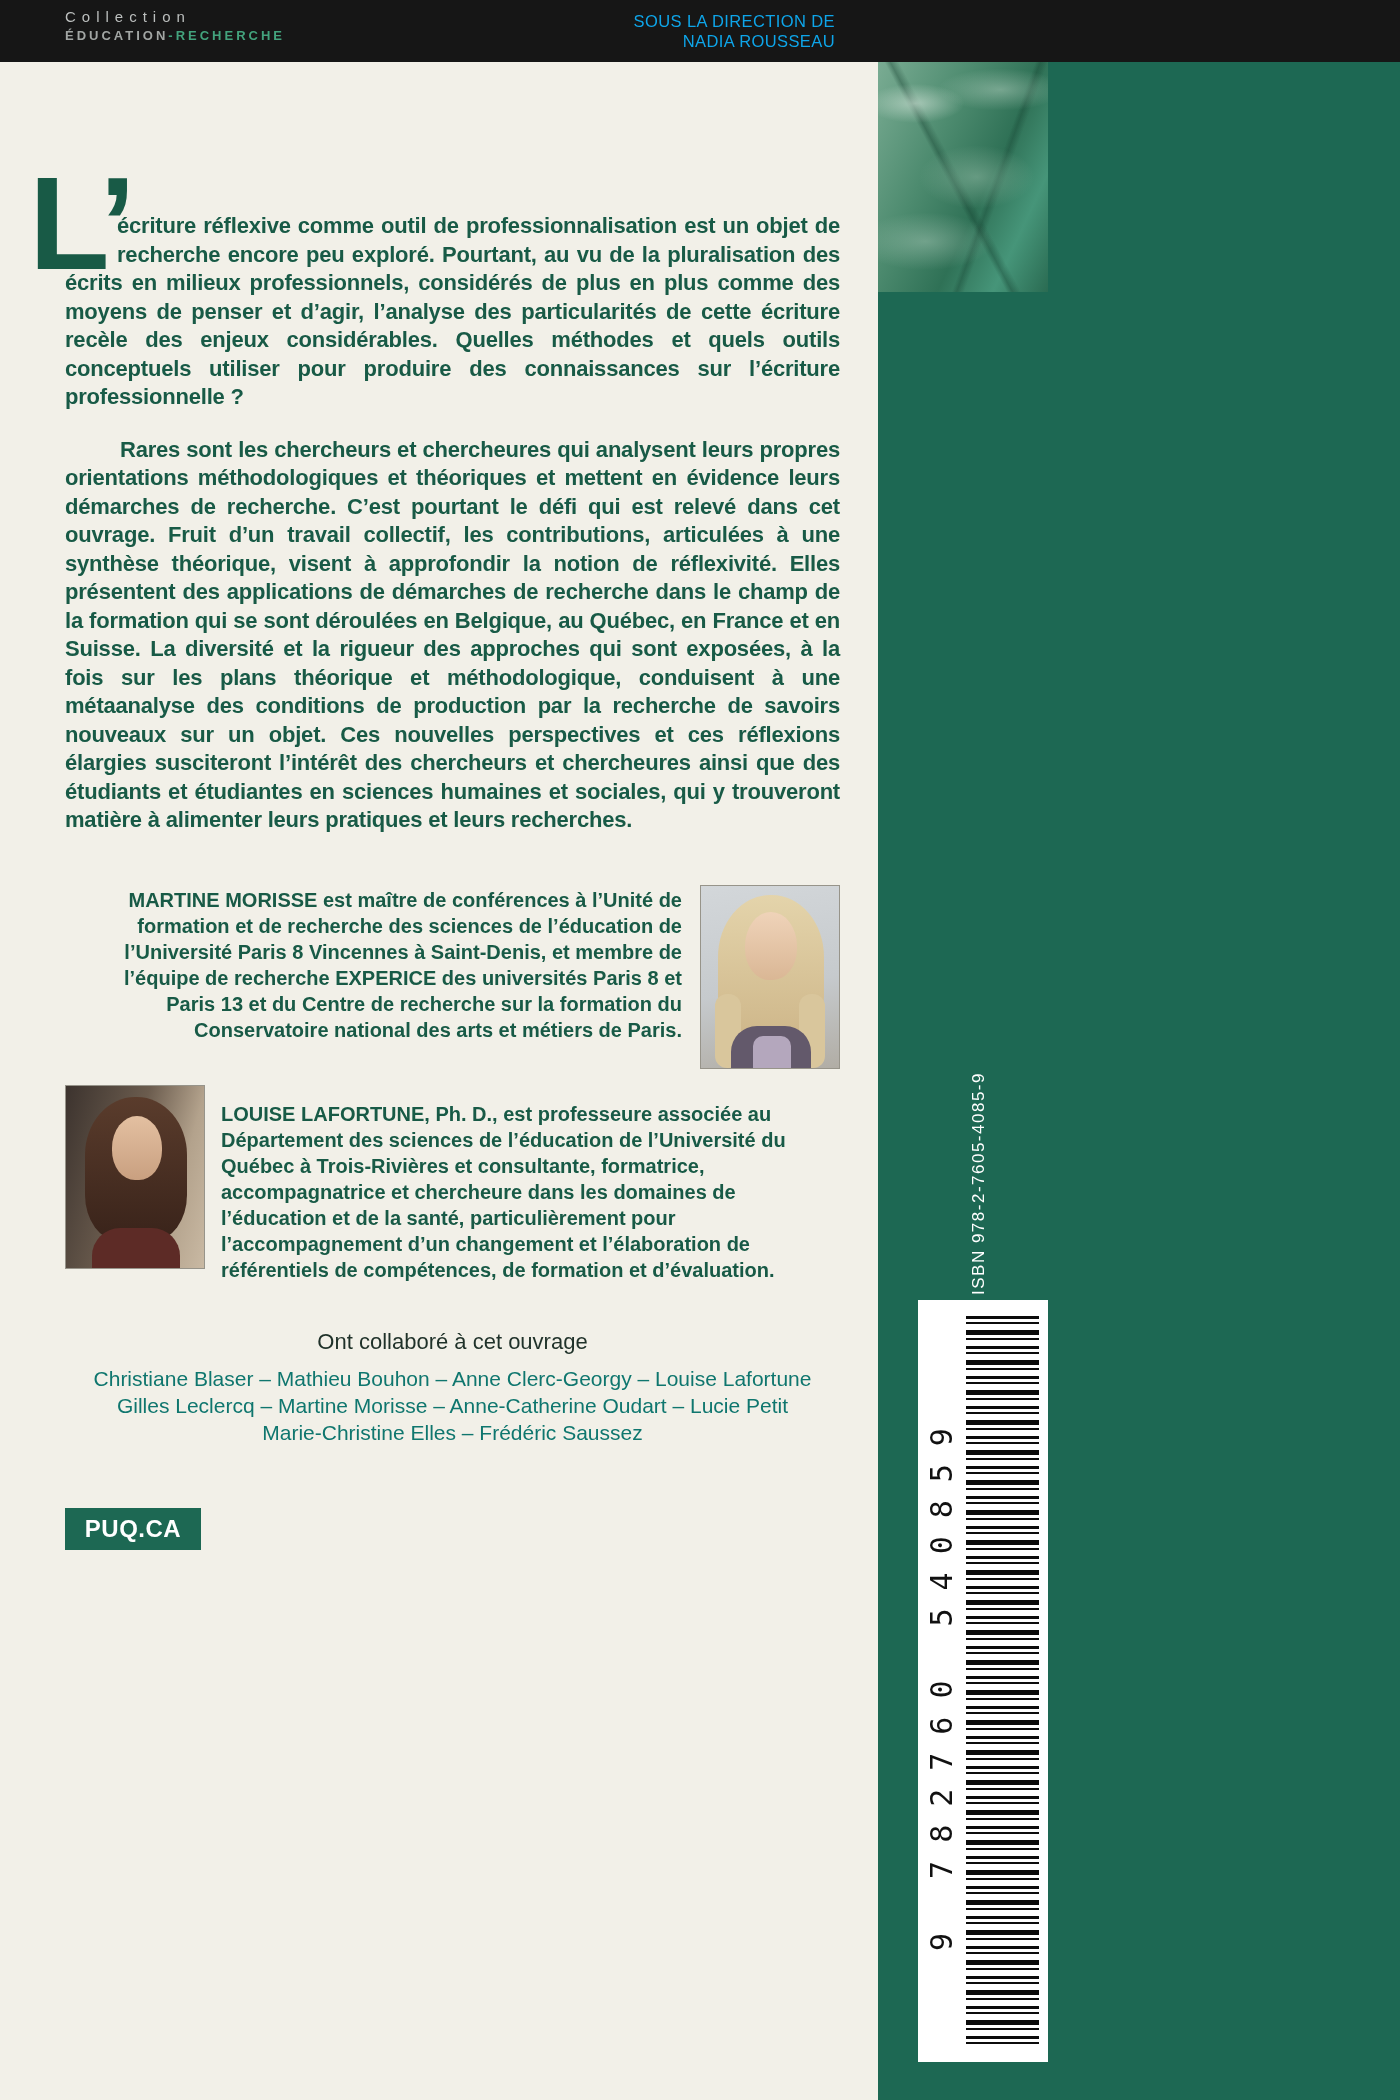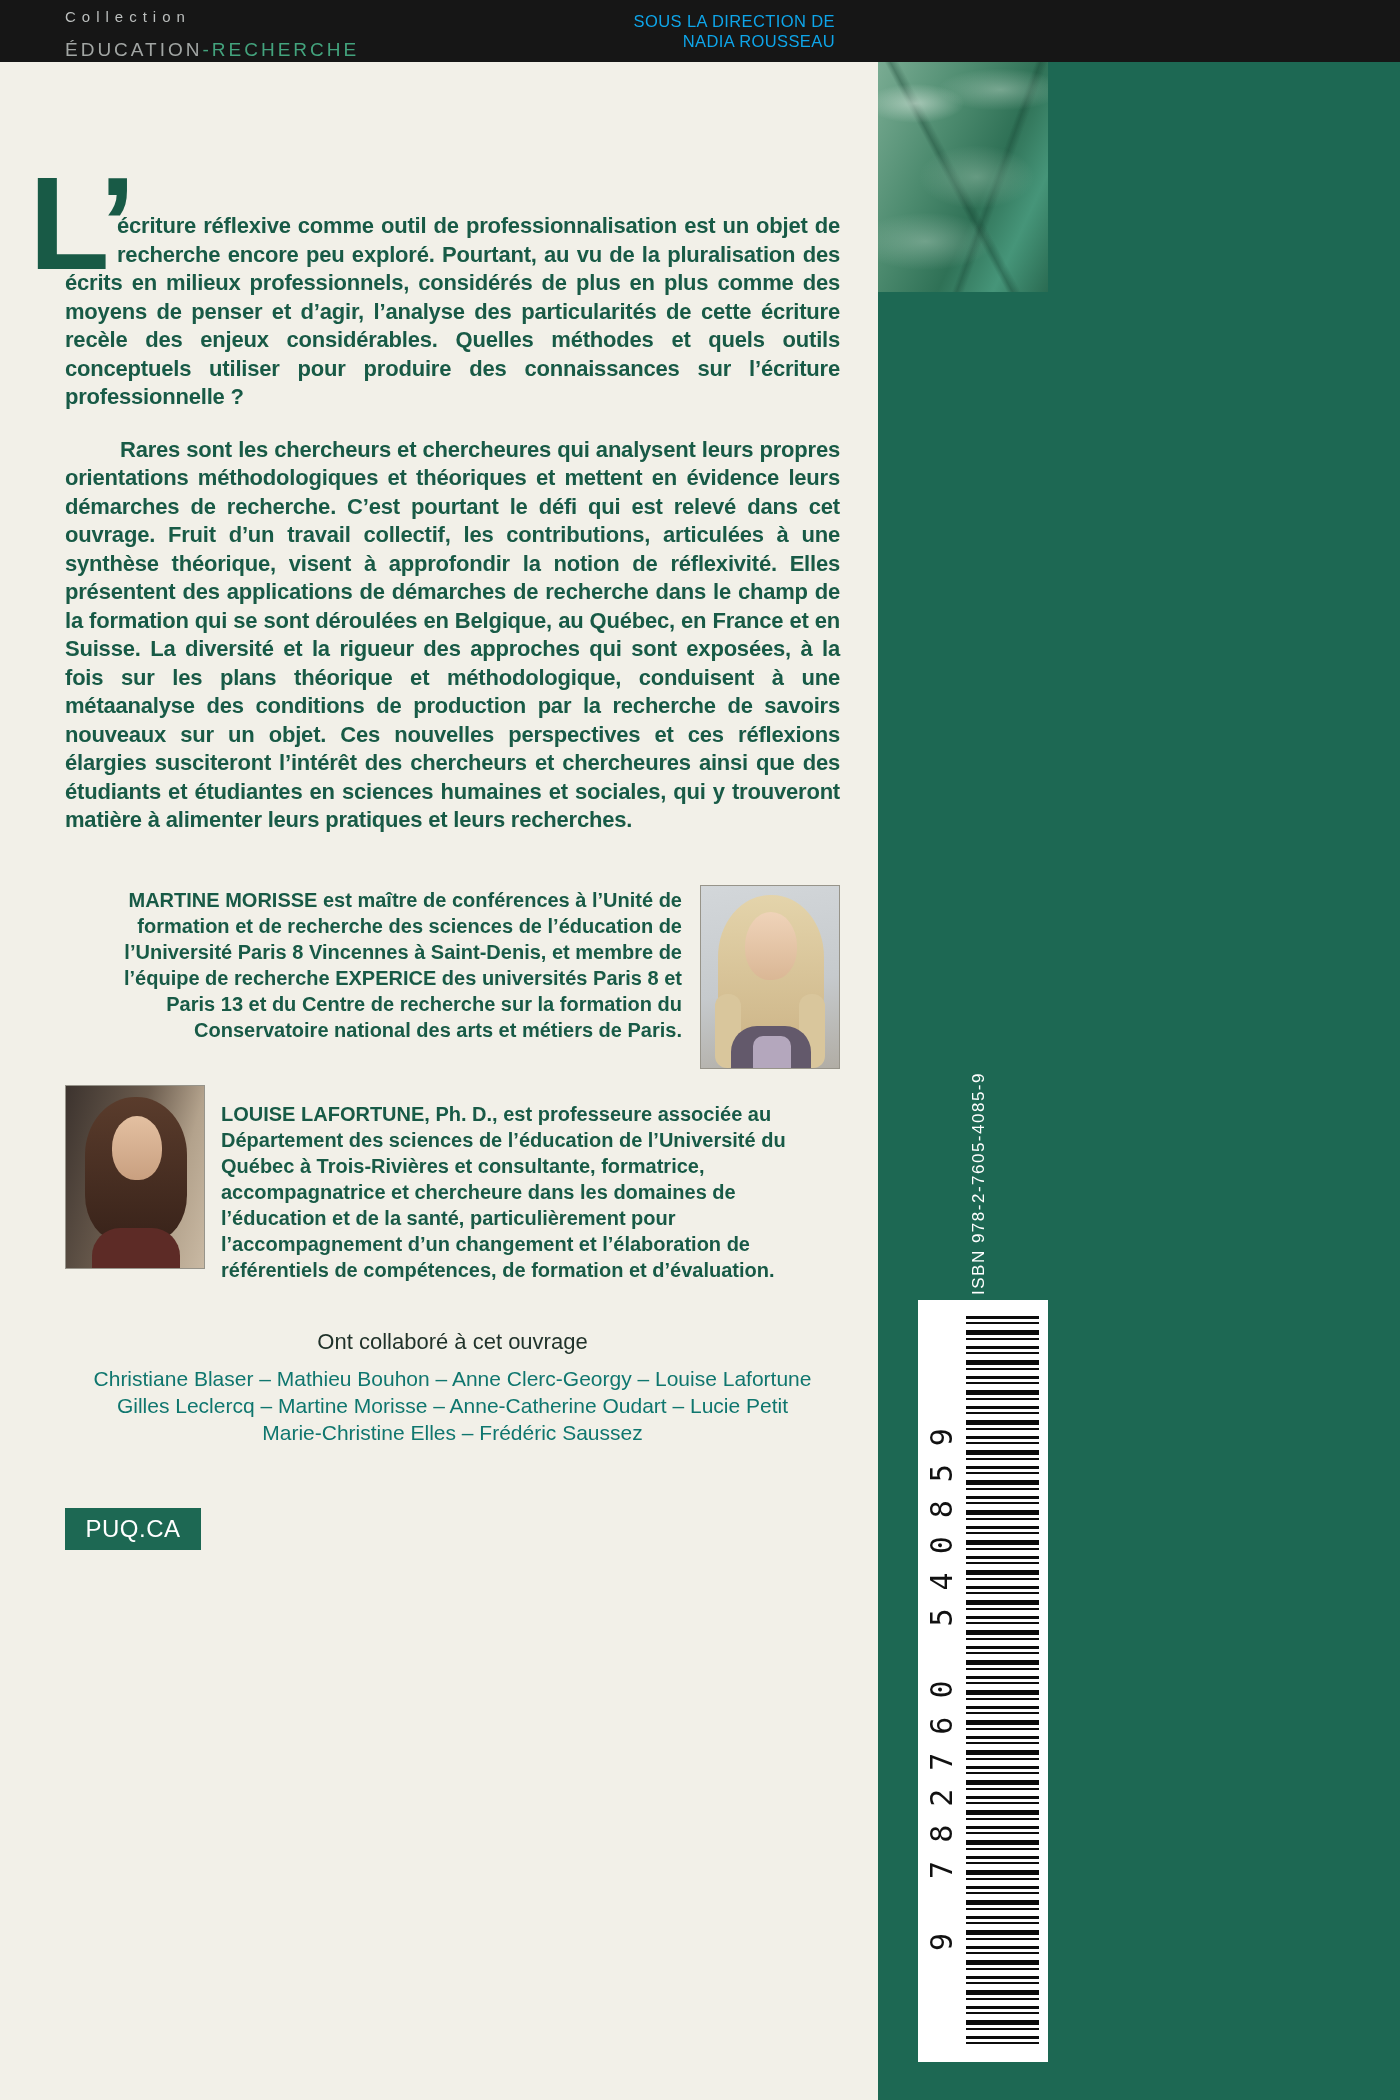--- a/index.html
+++ b/index.html
@@ -13,21 +13,21 @@
 
   
   .topbar {
     position:absolute; left:0; top:0; width:1400px; height:62px;
     background:#161616;
   }
   .collection { position:absolute; left:65px; top:8px; }
   .collection-label {
     color:#bcbfbe; font-size:15px; letter-spacing:6px; font-weight:400;
   }
-  .collection-name { margin-top:14px; font-size:19px; font-weight:400; letter-spacing:3px; }
+  .collection-name { margin-top:3px; font-size:13px; font-weight:700; letter-spacing:3px; }
   .cn-gray  { color:#a2a6a4; }
   .cn-green { color:#43a37d; }
   .direction {
     position:absolute; right:565px; top:11px; text-align:right;
     color:#0ea5e9; font-size:16.5px; line-height:20px; font-weight:400; letter-spacing:0.4px;
   }
 
   
   .band {
     position:absolute; left:878px; top:62px; width:522px; height:2038px;
@@ -139,21 +139,21 @@
   .collab-lines {
     margin-top:10px; text-align:center;
     font-size:21px; line-height:27px; font-weight:400; color:#0f766e;
   }
 
   
   .puq {
     margin-top:62px; width:136px; height:42px;
     background:#1d6853; color:#ffffff;
     display:flex; align-items:center; justify-content:center;
-    font-size:24px; font-weight:400; letter-spacing:0.5px;
+    font-size:24px; font-weight:700; letter-spacing:0.5px;
   }
 </style>
 </head>
 <body>
 
 <div class="page">
 
   <header class="topbar">
     <div class="collection">
       <div class="collection-label">Collection</div>

